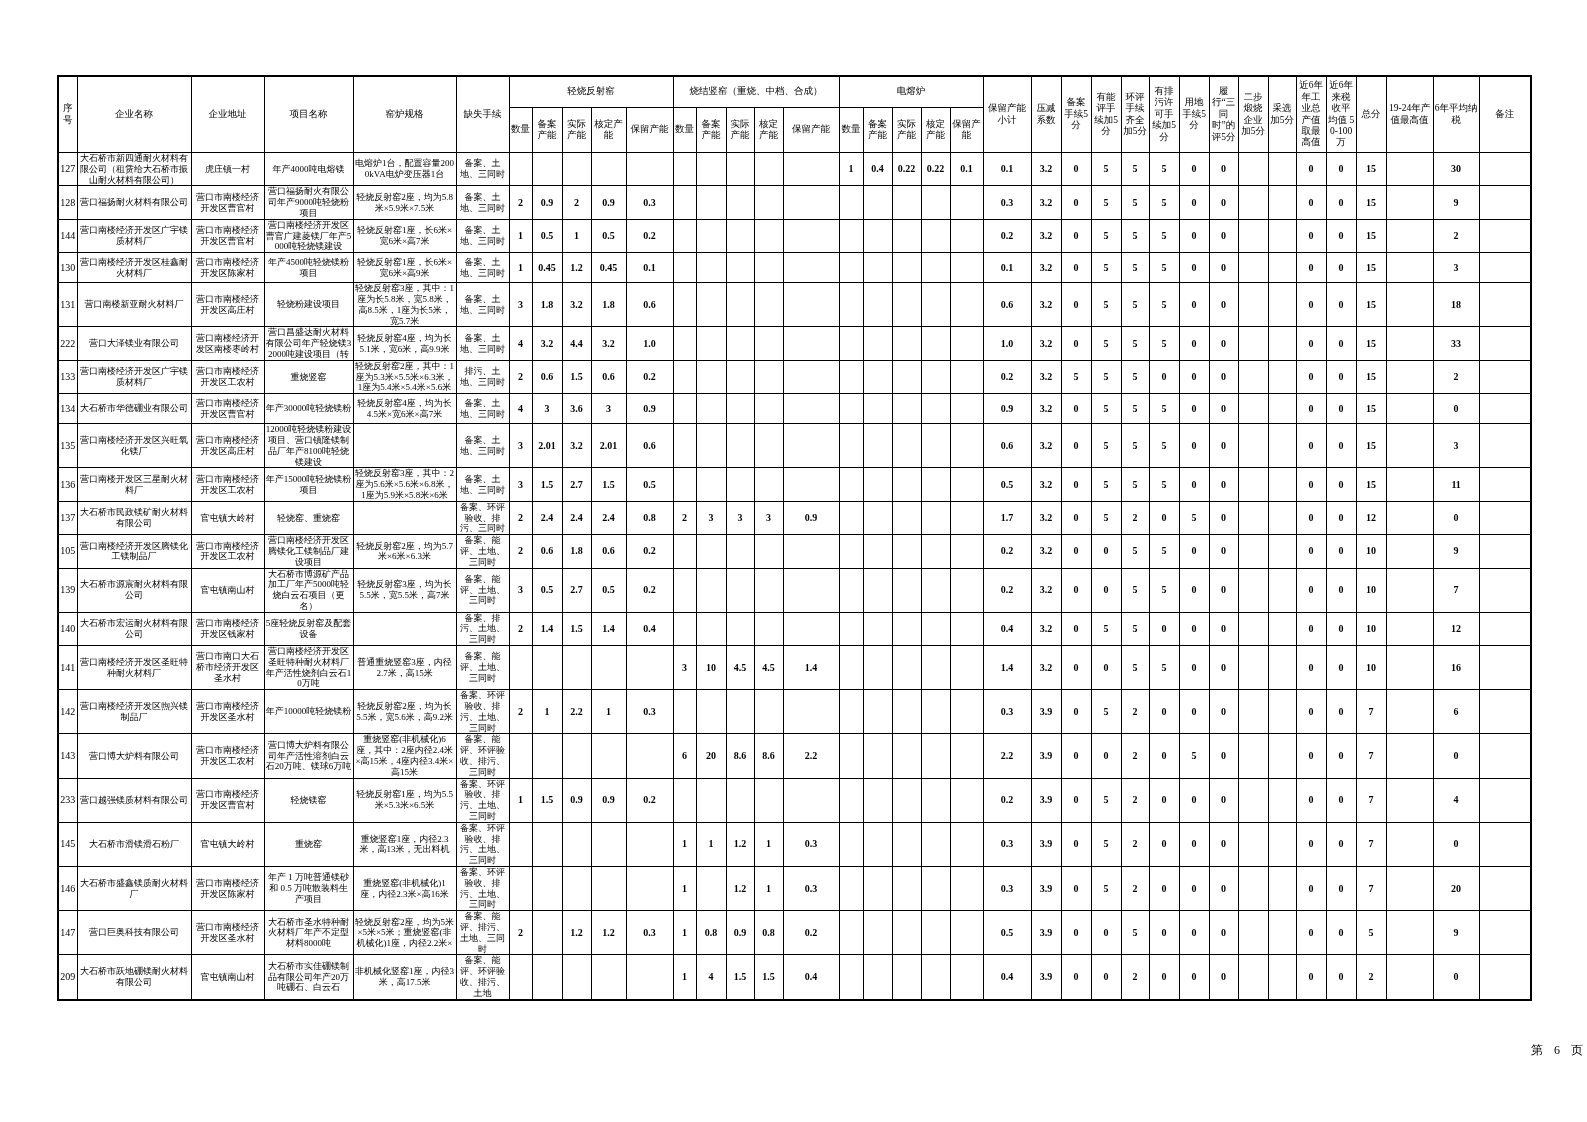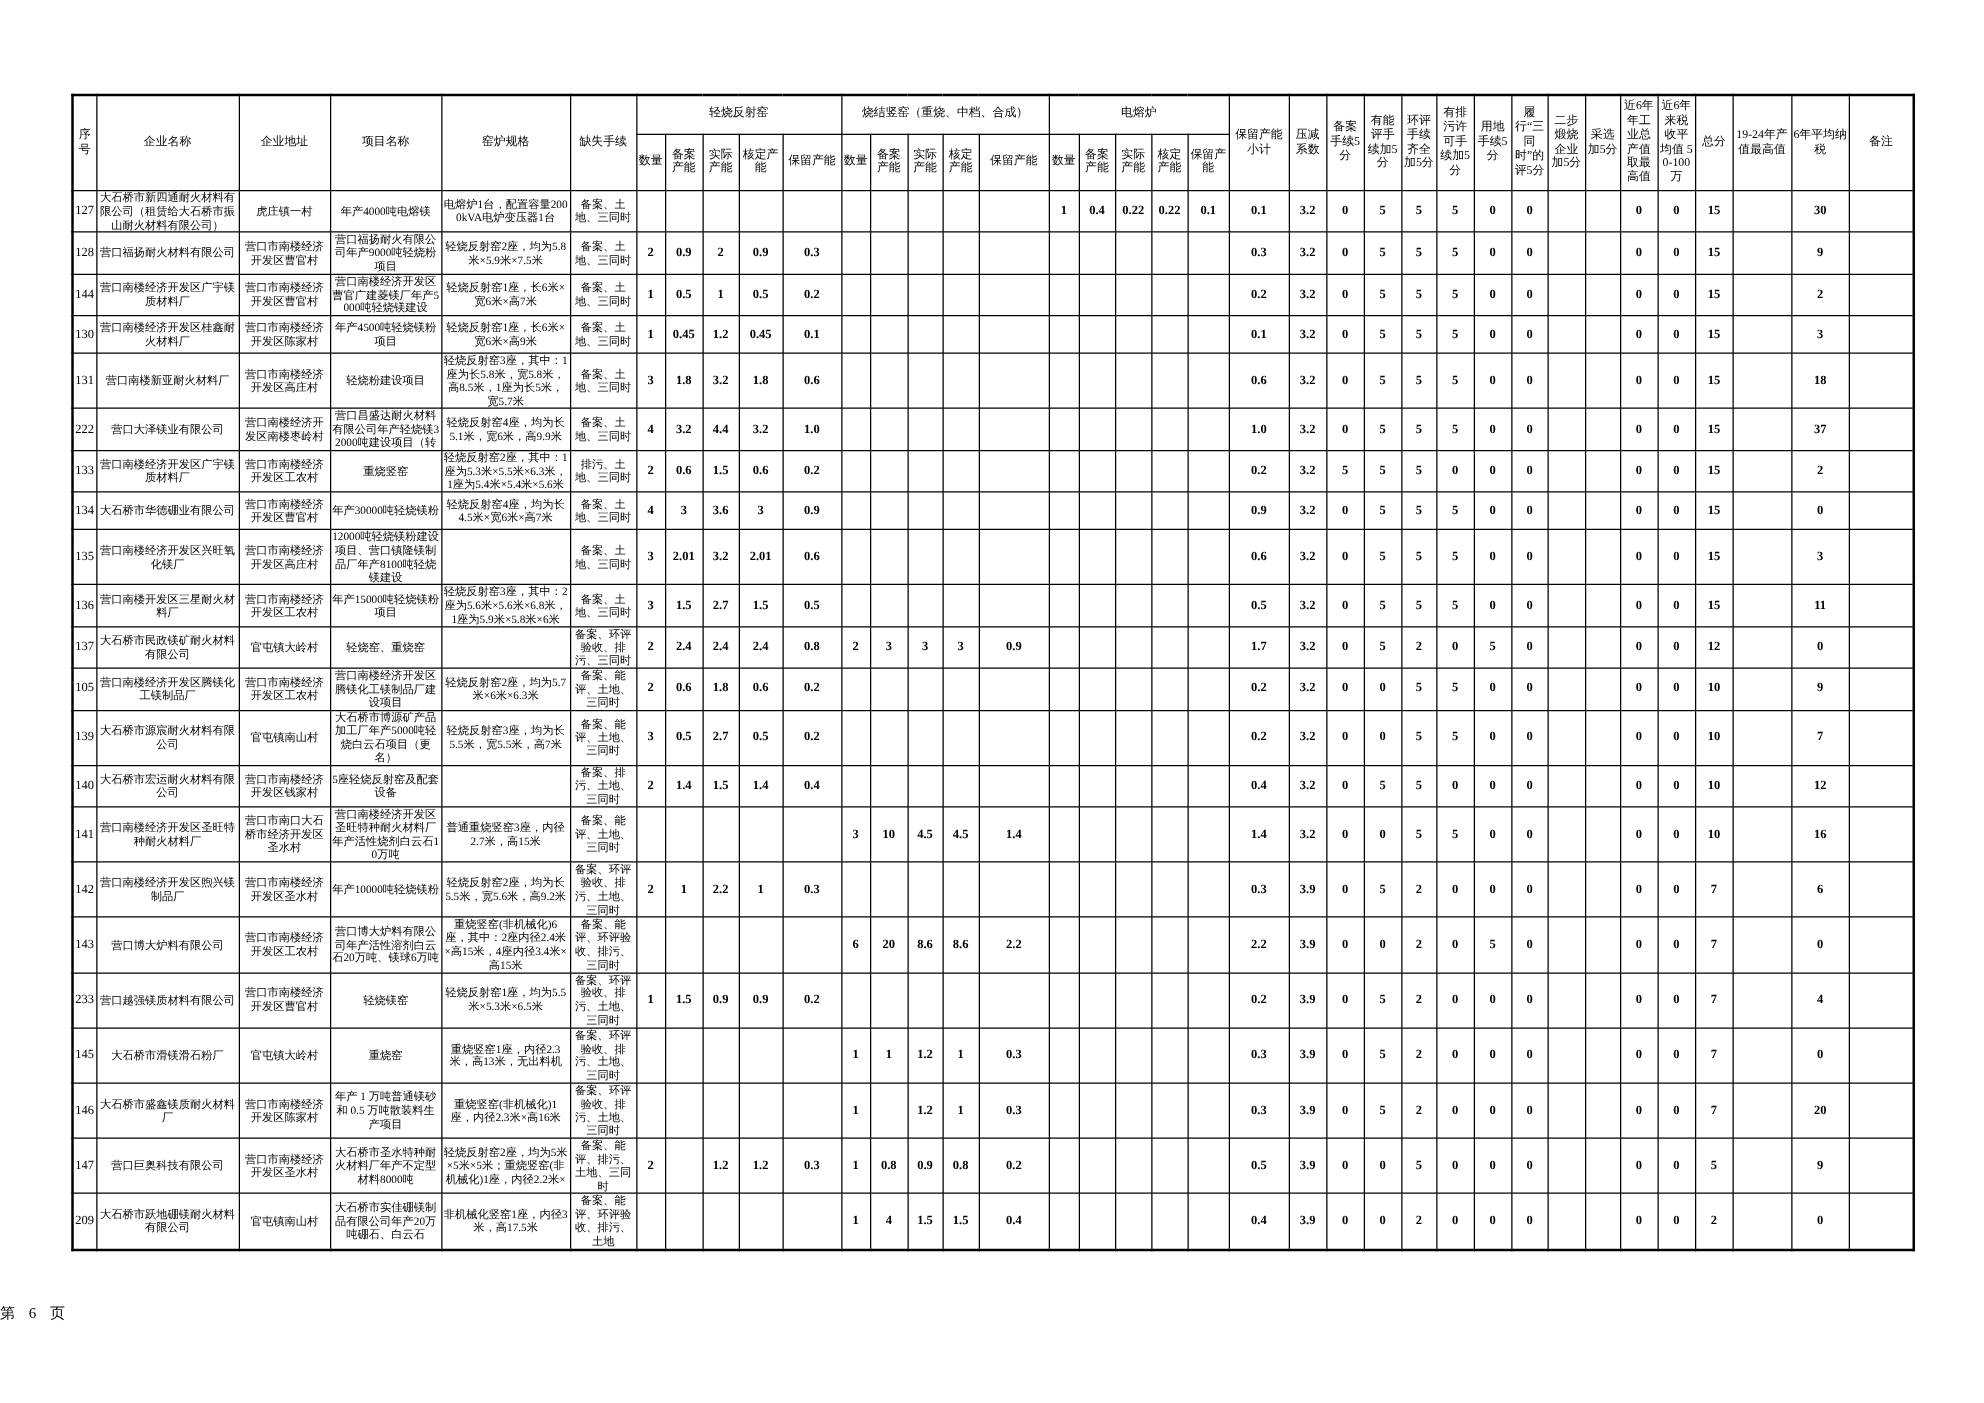--- a/index.html
+++ b/index.html
@@ -16,21 +16,21 @@
     text-align:center;vertical-align:middle;
     padding:0 1px;overflow:hidden;
     word-break:break-all;
   }
   thead th{font-weight:normal;font-size:9.5px;line-height:1.2;}
   thead tr.h1 th{height:30px;}
   thead tr.h2 th{height:44px;}
   tbody td{height:29px;font-size:9px;line-height:1.2;}
   tbody td.num{font-size:10px;font-weight:bold;letter-spacing:0;}
   tbody td.idx{font-size:10px;font-weight:normal;}
-  .footer{position:absolute;left:0;width:1587px;top:1042px;text-align:left;font-size:12px;letter-spacing:4px;}
+  .footer{position:absolute;left:0;width:1587px;top:1042px;text-align:right;font-size:12px;letter-spacing:4px;}
 </style>
 </head>
 <body>
 
 <div class="page">
   <div class="table-wrap">
     <table>
       <colgroup>
         <col style="width:19px">
           <col style="width:114px">
@@ -341,21 +341,21 @@
             <td class="num">5</td>
             <td class="num">5</td>
             <td class="num">0</td>
             <td class="num">0</td>
             <td class="num"></td>
             <td class="num"></td>
             <td class="num">0</td>
             <td class="num">0</td>
             <td class="num">15</td>
             <td class="num"></td>
-            <td class="num">37</td>
+            <td class="num">33</td>
             <td class="num"></td>
           </tr>
           <tr>
             <td class="idx">133</td>
             <td class="txt">营口南楼经济开发区广宇镁质材料厂</td>
             <td class="txt">营口市南楼经济开发区工农村</td>
             <td class="txt">重烧竖窑</td>
             <td class="txt">轻烧反射窑2座，其中：1座为5.3米×5.5米×6.3米，1座为5.4米×5.4米×5.6米</td>
             <td class="txt">排污、土地、三同时</td>
             <td class="num">2</td>

